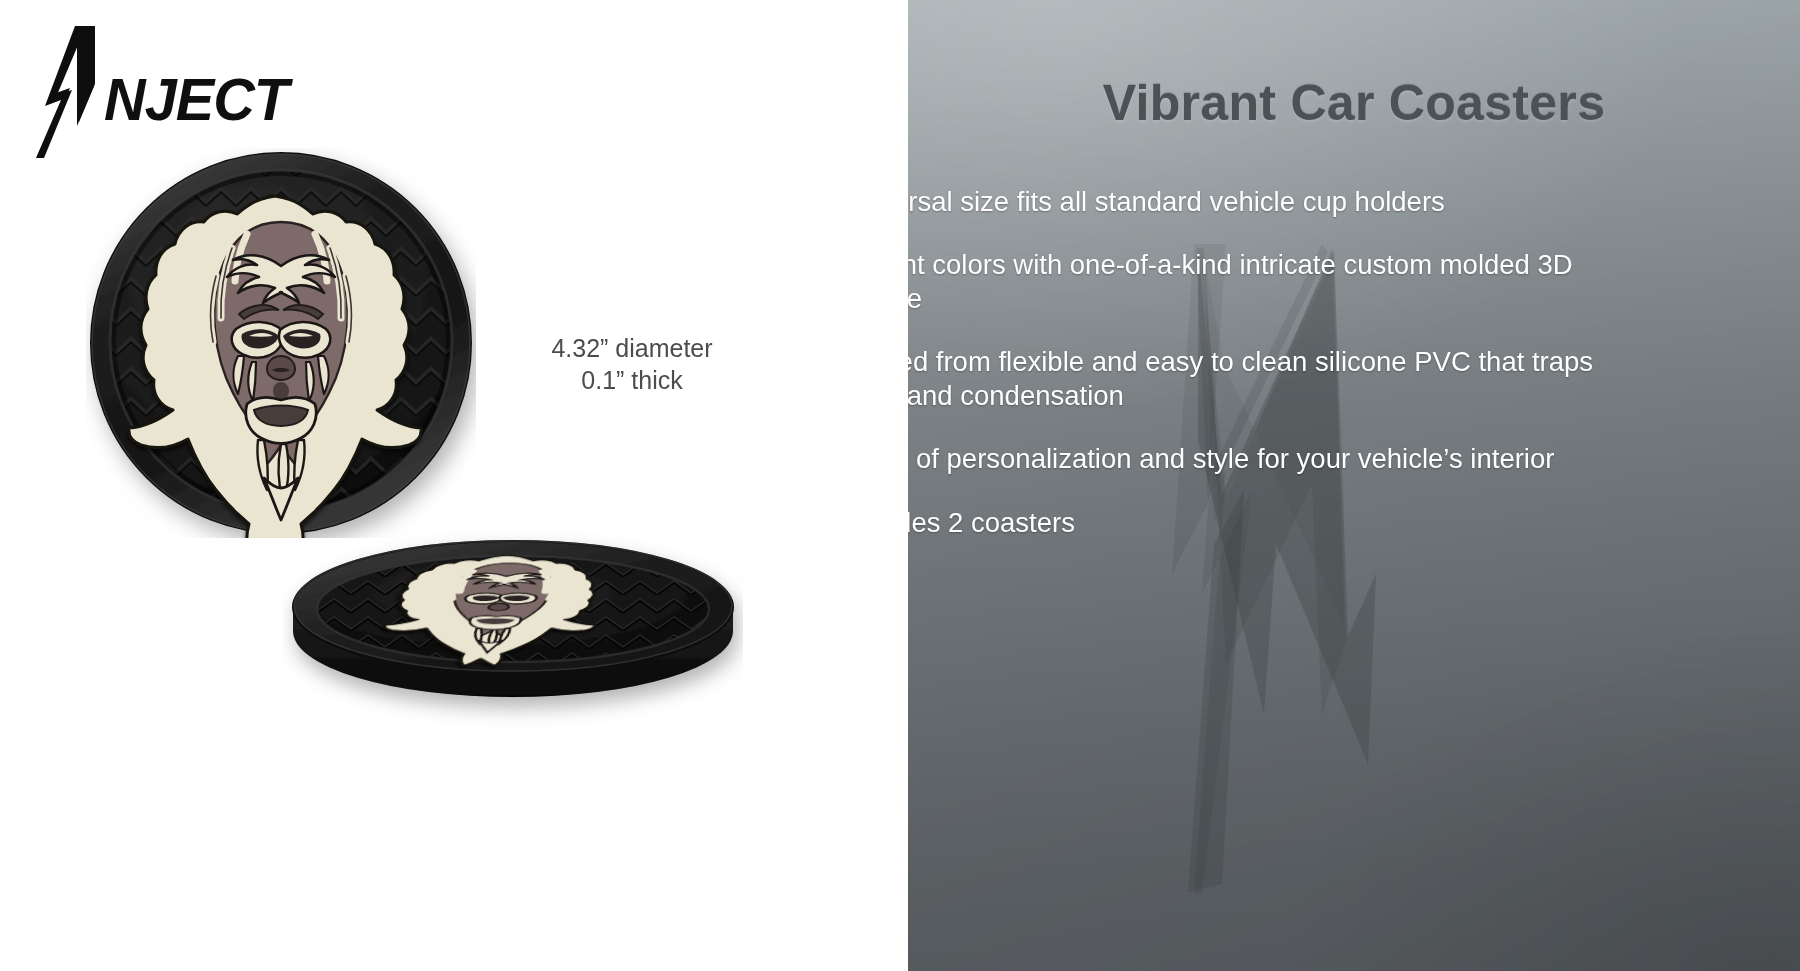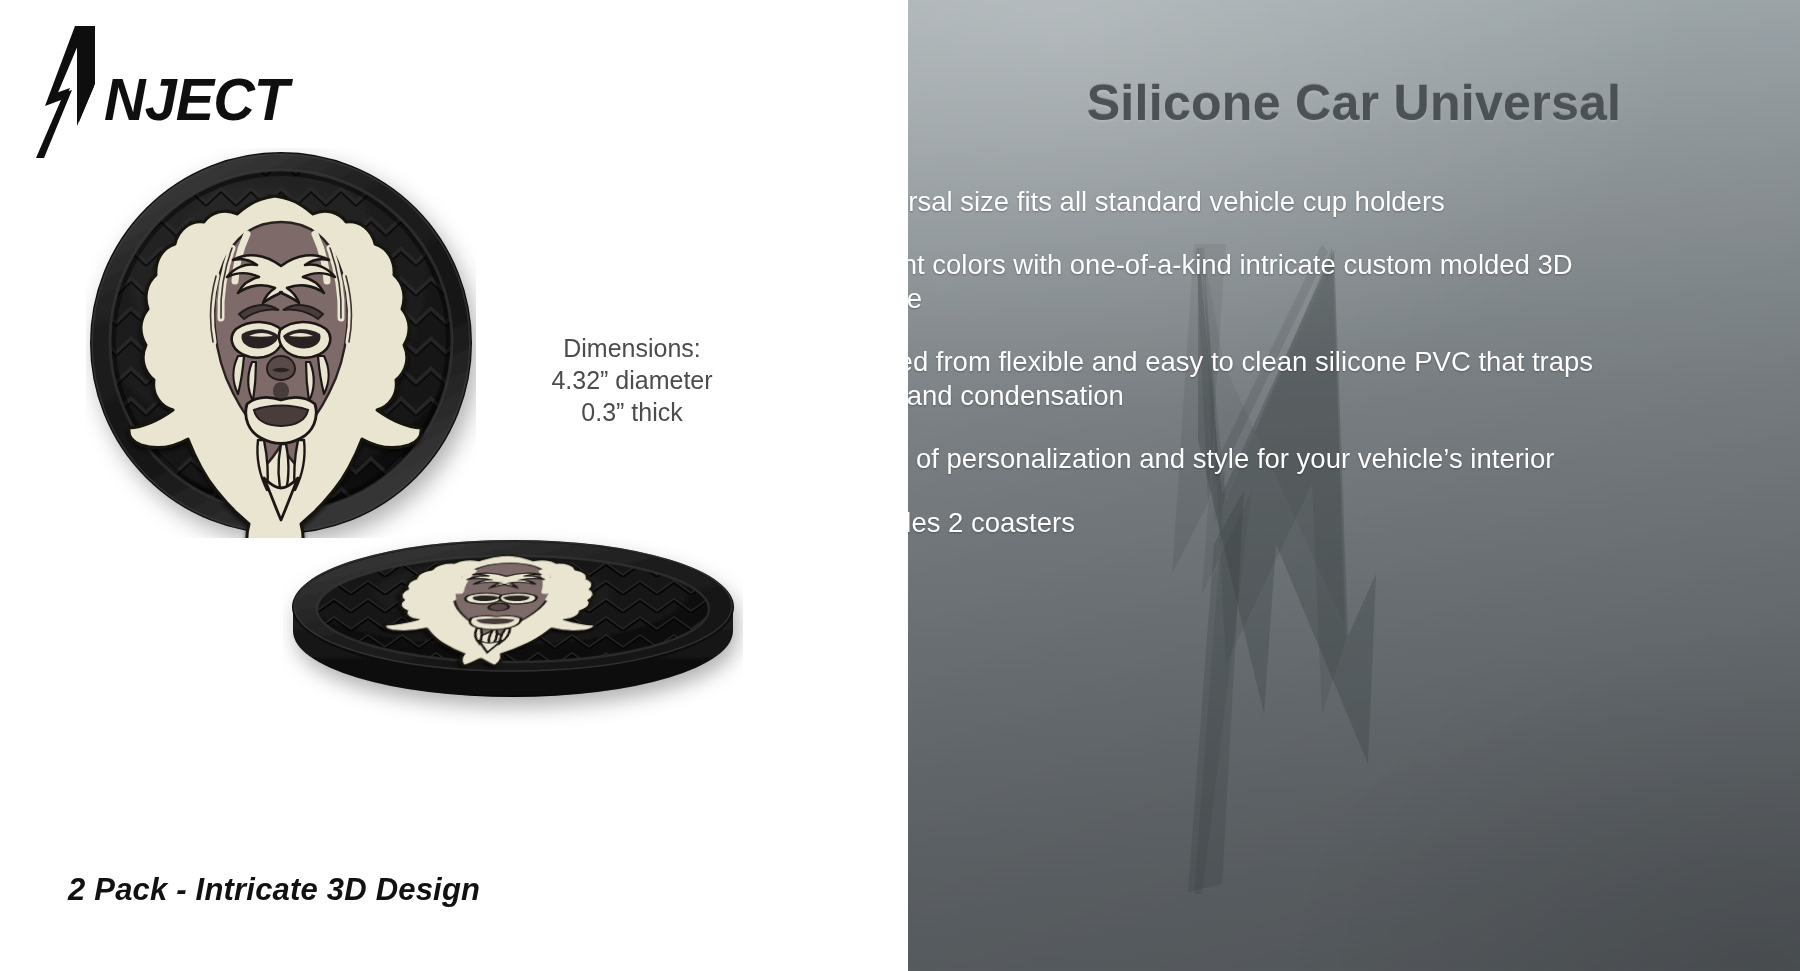--- a/index.html
+++ b/index.html
@@ -391,45 +391,43 @@
             <path d="M218 292 c2 18 -2 36 -9 50 c-2 -18 0 -35 3 -50 z"></path>
           </g>
           <path fill="#e9e5d0" stroke="#1d1815" stroke-width="4" d="
             M178 330 c6 14 11 28 17 42 c6 -14 11 -28 17 -42
             c-6 6 -12 10 -17 10 c-5 0 -11 -4 -17 -10 z"></path>
         </g>
       </svg>
     </div>
 
     <div id="dimensions">
-      <div>Dimensions:</div>
       <div>4.32” diameter</div>
-      <div>0.3” thick</div>
+      <div>0.1” thick</div>
     </div>
 
-    <div id="pack-caption">2 Pack - Intricate 3D Design</div>
   </div>
 
   <div id="right-panel">
 
     <svg id="watermark-bolt" viewBox="0 0 360 650">
       <g>
         <path d="M118 0 L96 330 L150 224 L118 650 L126 650 L176 246 L126 350 L150 0 Z" fill="#000" opacity="0.07"></path>
         <path d="M120 4 L132 258 L252 8 L246 0 L142 214 L128 4 Z" fill="#000" opacity="0.09"></path>
         <path d="M128 10 L138 280 L258 12 L268 380 L148 120 Z" fill="#000" opacity="0.05"></path>
         <path d="M122 2 L146 250 L258 6 L272 392 L300 330 L292 520 L200 300 L188 470 L122 196 Z" fill="#2f3538" opacity="0.26"></path>
         <path d="M124 0 L150 256 L256 4 L270 396 L246 470 L236 240 L150 420 L136 150 Z" fill="#3a4043" opacity="0.20"></path>
         <path d="M112 648 L138 300 L168 246 L146 640 Z" fill="#2f3538" opacity="0.22"></path>
       </g>
     </svg>
 
     <div id="right-sheen"></div>
     <div id="right-grain"></div>
 
-    <div id="panel-title">Silicone Car Universal</div>
+    <div id="panel-title">Vibrant Car Coasters</div>
 
     <div id="bullets" style="left: -70px;">
       <div class="bullet">Universal size fits all standard vehicle cup holders</div>
       <div class="bullet">Vibrant colors with one-of-a-kind intricate custom molded 3D texture</div>
       <div class="bullet">Crafted from flexible and easy to clean silicone PVC that traps spills and condensation</div>
       <div class="bullet">A pop of personalization and style for your vehicle’s interior</div>
       <div class="bullet">Includes 2 coasters</div>
     </div>
   </div>
 

